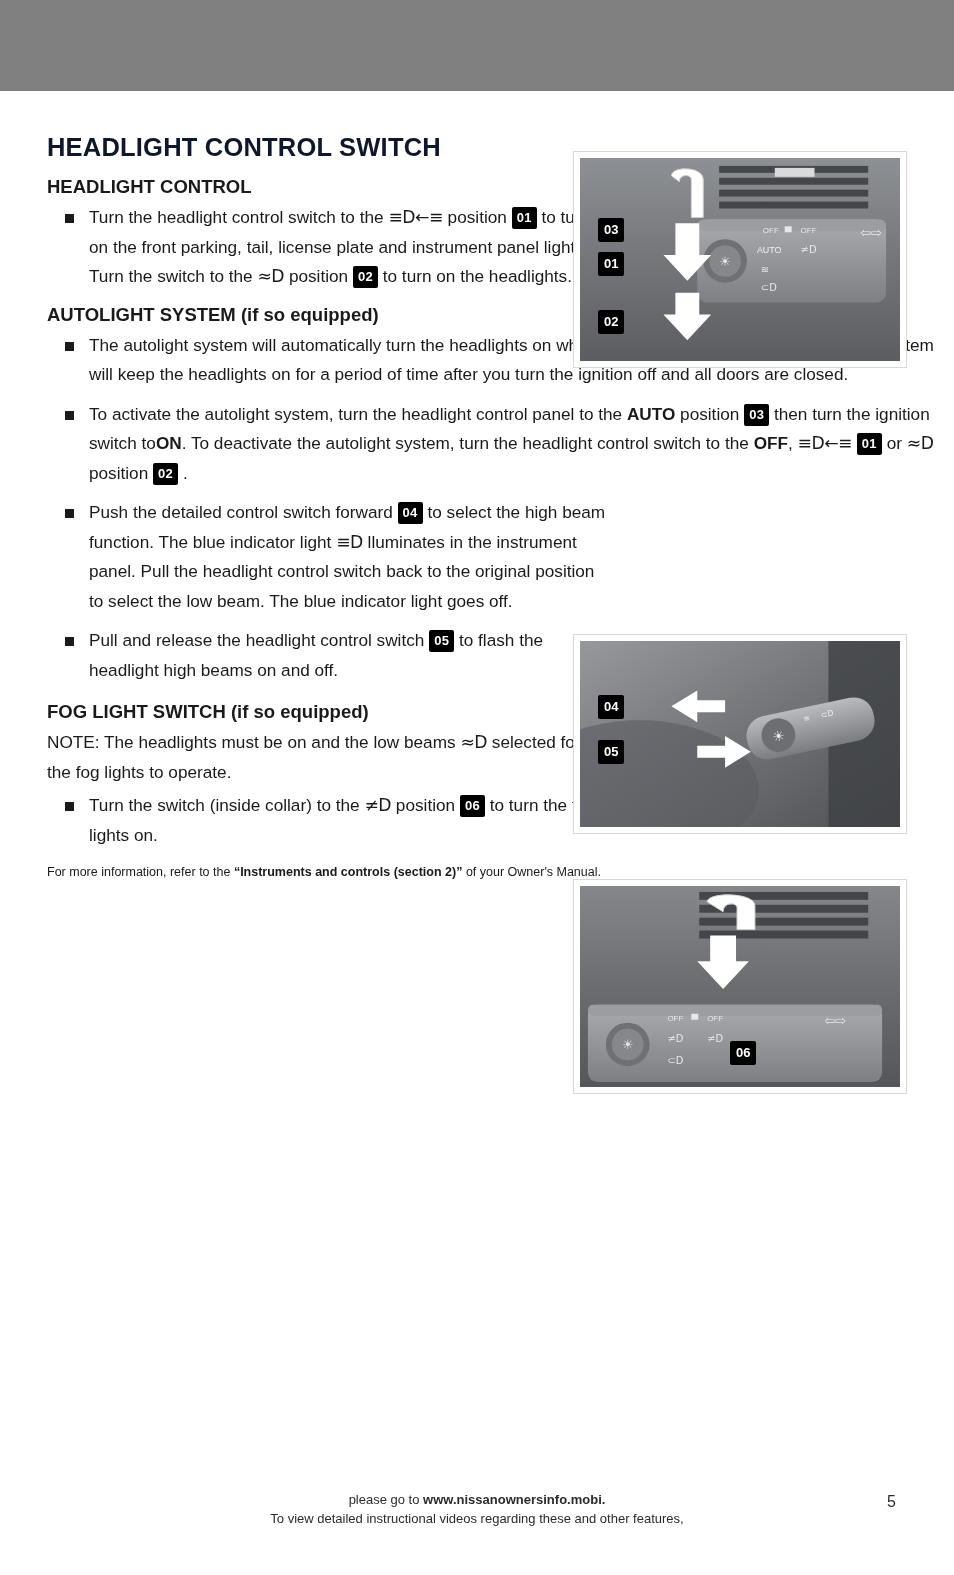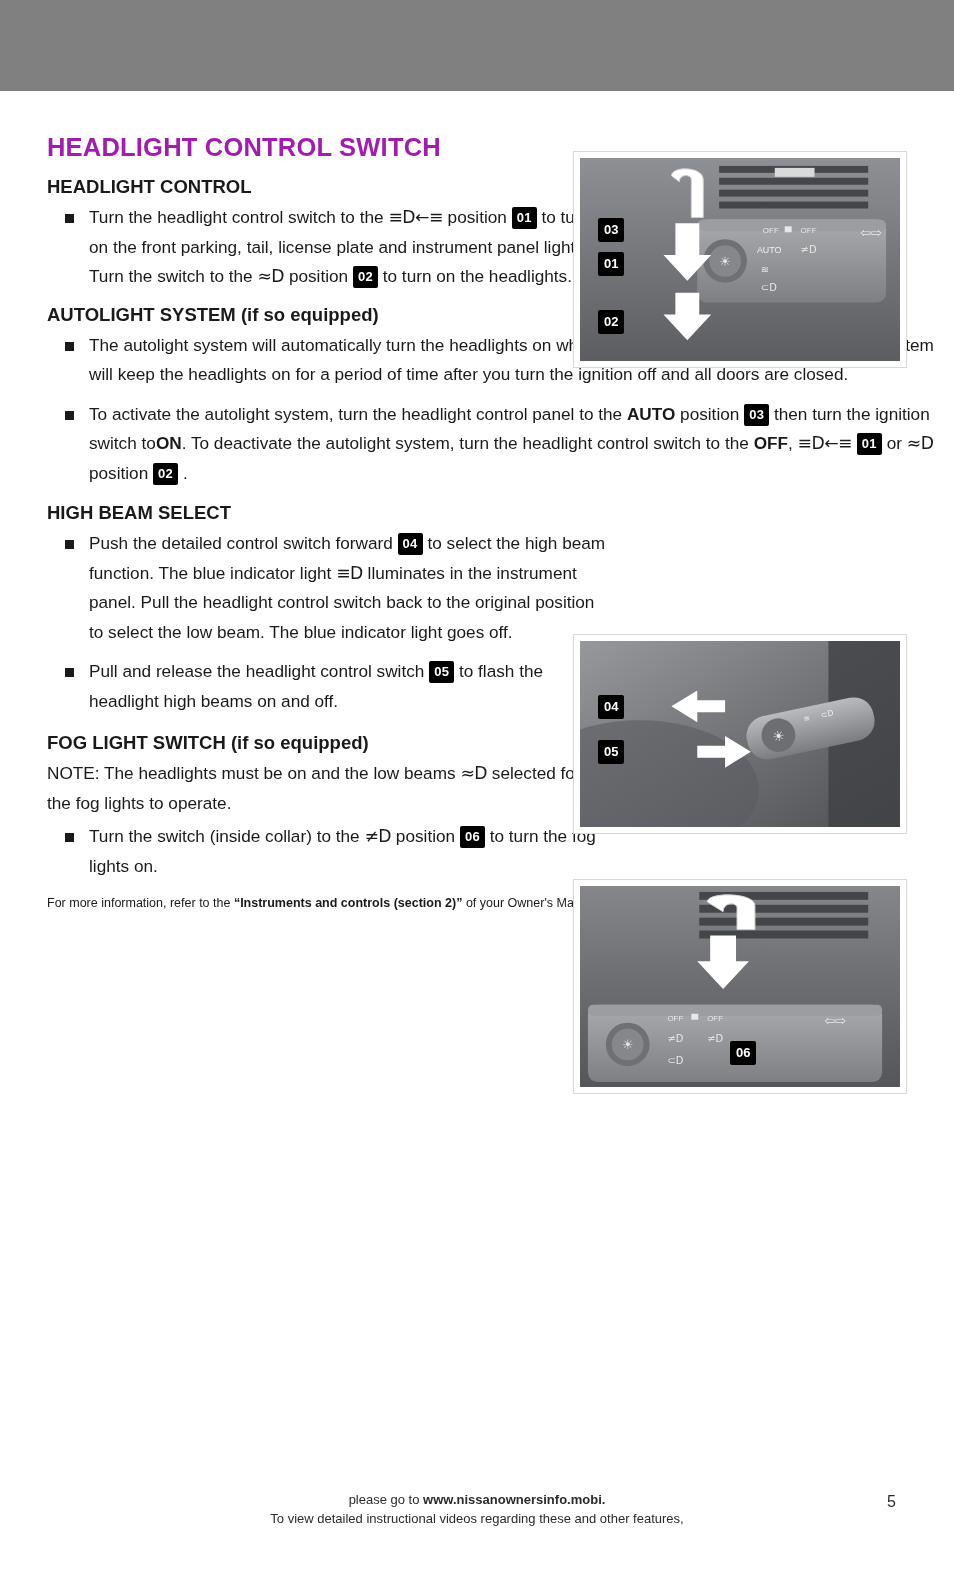--- a/index.html
+++ b/index.html
@@ -38,21 +38,21 @@
     position: absolute;
     left: 47px;
     top: 36px;
     width: 860px;
   }
   h1.page-title {
     font-size: 25.5px;
     font-weight: bold;
     letter-spacing: 0.2px;
     margin: 0 0 14px 0;
-    color: #a21caf;
+    color: #0f172a;
   }
   .section-head {
     font-size: 18.5px;
     color: #1a1a1a;
     margin: 0 0 5px 0;
     font-weight: bold;
   }
   .section-head .paren {
     font-size: 18.5px;
   }
@@ -205,23 +205,20 @@
         <span class="sym">≡D←≡</span>
         <span class="badge">01</span>
         <span>or</span>
         <span class="sym">≈D</span>
         <span>position</span>
         <span class="badge">02</span>
         <span>.</span>
       </li>
     </ul>
 
-    <div class="section-head" style="margin-top:14px;">
-      <span>HIGH BEAM SELECT</span>
-    </div>
     <ul class="bullets">
       <li class="bullet narrow">
         <span>Push the detailed control switch forward</span>
         <span class="badge">04</span>
         <span>to select the high beam function. The blue indicator light</span>
         <span class="sym">≡D</span>
         <span>lluminates in the instrument panel. Pull the headlight control switch back to the original position to select the low beam. The blue indicator light goes off.</span>
       </li>
       <li class="bullet narrow">
         <span>Pull and release the headlight control switch</span>

